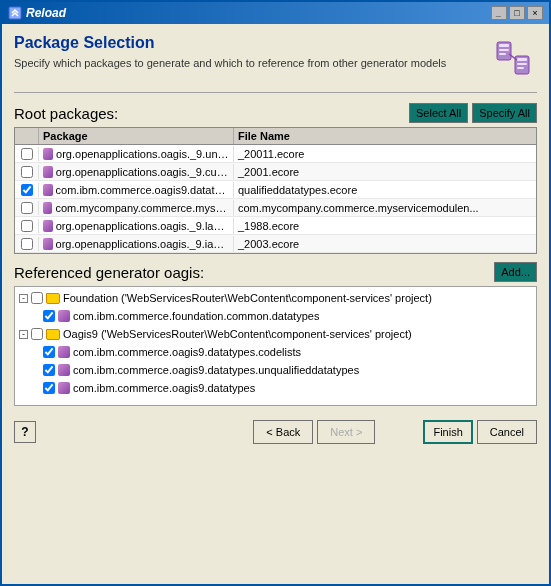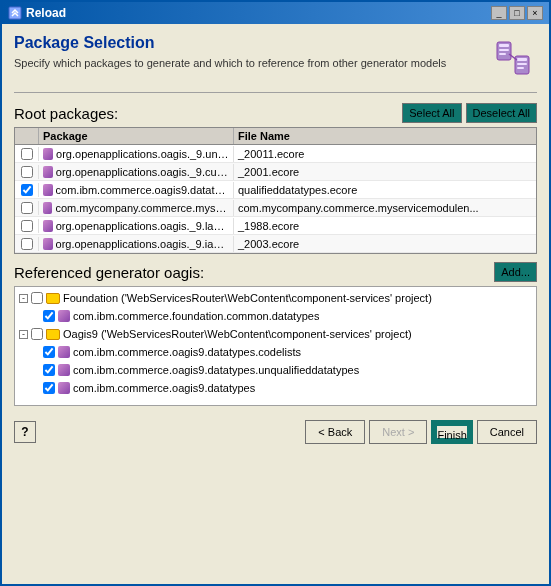--- a/index.html
+++ b/index.html
@@ -20,20 +20,21 @@
       flex-direction: column;
     }
     .title-bar {
       background: linear-gradient(to right, #0054a6, #4a90d9);
       color: white;
       padding: 3px 6px;
       display: flex;
       align-items: center;
       justify-content: space-between;
       height: 22px;
+      font-style: italic;
     }
     .title-bar-left {
       display: flex;
       align-items: center;
       gap: 4px;
     }
     .title-bar-title {
       font-size: 12px;
       font-weight: bold;
     }
@@ -279,26 +280,27 @@
     }
     .btn-nav {
       padding: 3px 12px;
       font-size: 11px;
       background: #ece9d8;
       border: 1px solid #707070;
       cursor: pointer;
       height: 24px;
     }
     .btn-primary {
-      padding: 3px 0;
+      padding: 3px 8px;
       font-size: 11px;
       background: #ece9d8;
-      border: 6px solid #0f766e;
+      border: 2px solid #0f766e;
       cursor: pointer;
       height: 24px;
+      margin-left: 44px;
     }
   </style>
 </head>
 <body>
 
 <div class="window">
 
   <div class="title-bar">
     <div class="title-bar-left">
       <svg width="14" height="14" viewBox="0 0 14 14">
@@ -337,21 +339,21 @@
       </div>
     </div>
 
     <hr class="divider">
 
     <div>
       <div class="section-label-row">
         <span class="section-label">Root packages:</span>
         <div style="display:flex;gap:4px;">
           <button class="btn btn-sm">Select All</button>
-          <button class="btn btn-sm">Deselect All</button>
+          <button class="btn btn-sm">Specify All</button>
         </div>
       </div>
       <div class="table-container">
         <div class="table-header">
           <div class="col-check"></div>
           <div class="col-package">Package</div>
           <div class="col-filename">File Name</div>
         </div>
 
         <div id="table-body">

